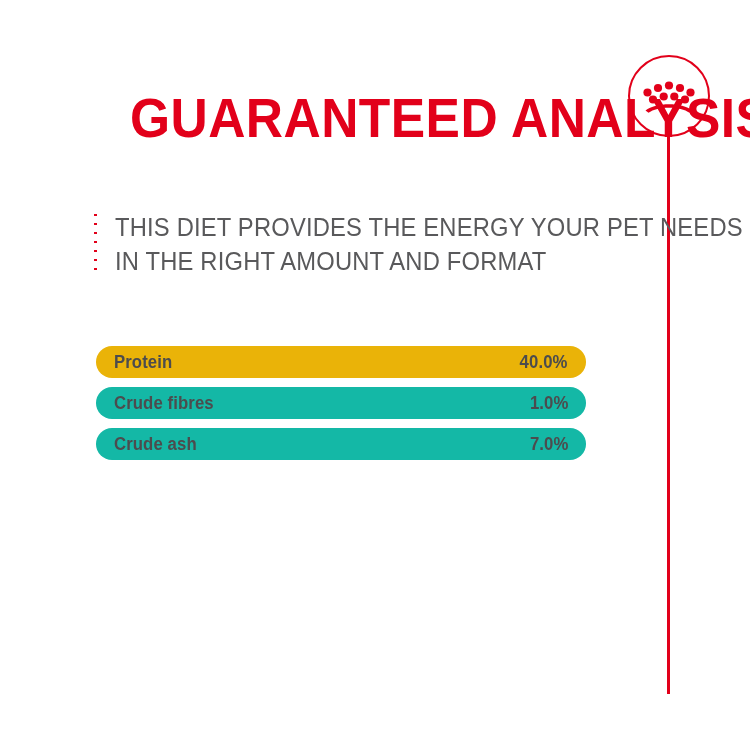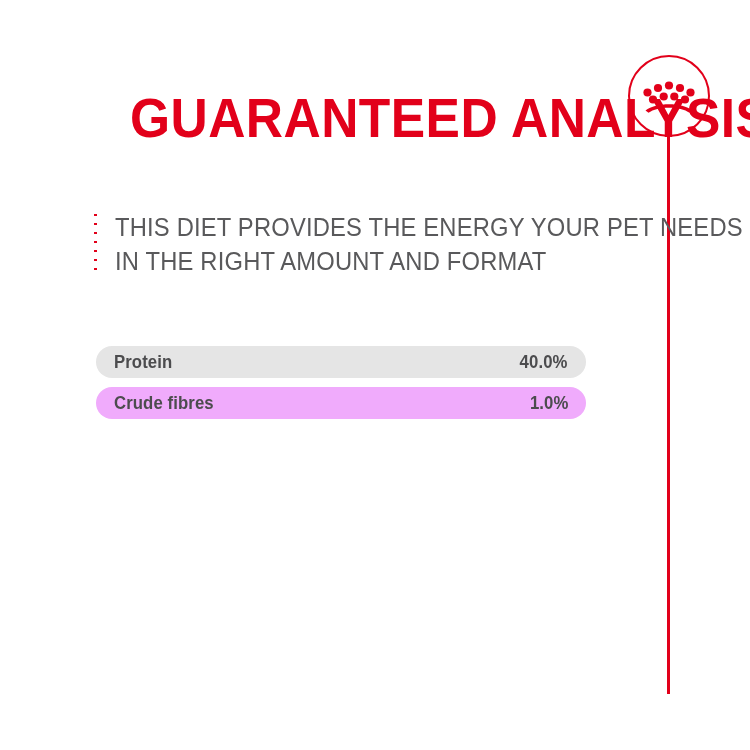--- a/index.html
+++ b/index.html
@@ -110,22 +110,22 @@
   .analysis-row {
     display: flex;
     align-items: center;
     justify-content: space-between;
     height: 32px;
     border-radius: 16px;
     padding: 0 18px;
     box-sizing: border-box;
     margin-bottom: 9px;
   }
-  .analysis-row.shade-dark  { background: #e5e5e5; }
-  .analysis-row.shade-light { background: #f0abfc; }
+  .analysis-row.shade-dark  { background: #eab308; }
+  .analysis-row.shade-light { background: #14b8a6; }
   .analysis-row:last-child { margin-bottom: 0; }
 
   .row-label,
   .row-value {
     font-family: "Liberation Sans Narrow", "Liberation Sans", sans-serif;
     font-size: 18px;
     font-weight: bold;
     color: #4c4c4e;
     letter-spacing: 0.1px;
     transform: scaleX(0.93);
@@ -172,16 +172,20 @@
       <span class="row-label">Protein</span>
       <span class="row-value">40.0%</span>
     </div>
 
     <div class="analysis-row shade-light">
       <span class="row-label">Crude fibres</span>
       <span class="row-value">1.0%</span>
     </div>
 
 
+    <div class="analysis-row shade-light">
+      <span class="row-label">Crude ash</span>
+      <span class="row-value">7.0%</span>
+    </div>
 
   </div>
 
 </div>
 
 </body></html>

